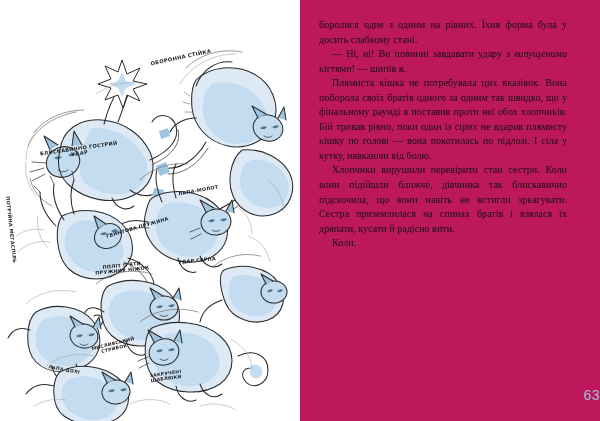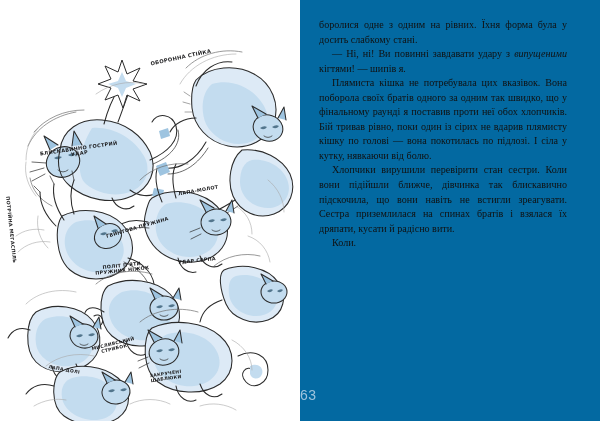--- a/index.html
+++ b/index.html
@@ -54,21 +54,21 @@
     white-space: pre-line;
     pointer-events: none;
     text-transform: uppercase;
   }
 
   
   #page-right {
     position: relative;
     width: 300px;
     height: 421px;
-    background: #0369a1;
+    background: #be185d;
   }
   #text-column {
     position: absolute;
     left: 19px;
     top: 18px;
     width: 248px;
   }
   .para {
     margin: 0;
     font-family: "Liberation Serif", serif;
@@ -82,21 +82,21 @@
   .para.indent {
     text-indent: 13px;
   }
   .para em {
   }
   #page-number {
     position: absolute;
     left: 0;
     right: 0;
     top: 387px;
-    text-align: left;
+    text-align: right;
     font-family: "Liberation Sans", sans-serif;
     font-size: 14px;
     font-weight: 400;
     color: #9dc3dd;
     letter-spacing: 0.5px;
   }
 </style>
 </head>
 <body>
 

